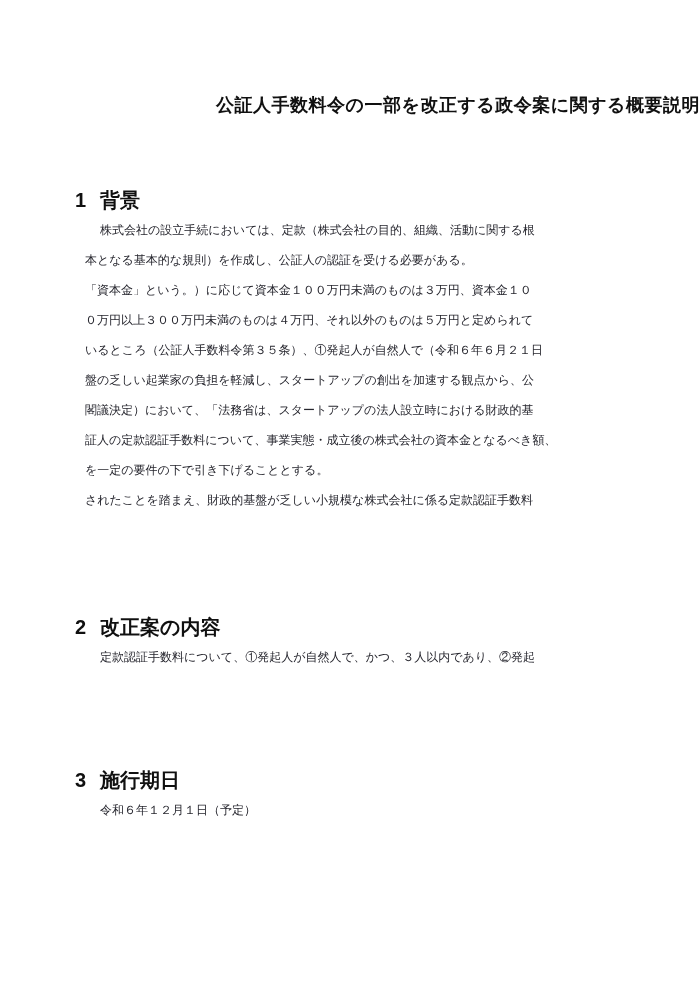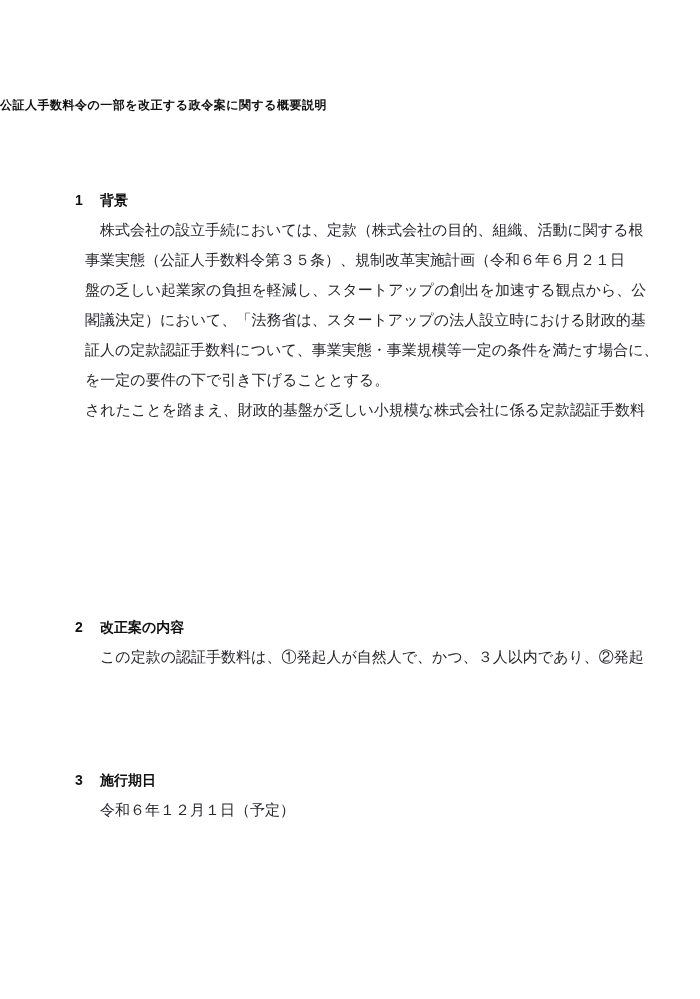--- a/index.html
+++ b/index.html
@@ -10,58 +10,58 @@
     height: 999px;
     background: #ffffff;
     overflow: hidden;
     margin: 0 auto;
   }
   .doc-title {
     position: absolute;
     top: 90px;
     left: 0;
     width: 700px;
-    text-align: left;
+    text-align: right;
     font-family: "Liberation Sans", sans-serif;
     font-weight: bold;
-    font-size: 12px;
+    font-size: 18px;
     line-height: 30px;
     color: #101010;
     letter-spacing: 0.5px;
   }
   .doc-section {
     position: absolute;
     left: 0;
     width: 700px;
   }
   #sec-0 { top: 185px; }
   #sec-1 { top: 612px; }
   #sec-2 { top: 765px; }
   .sec-heading {
     position: absolute;
     left: 75px;
     top: 0;
     height: 30px;
     line-height: 30px;
     font-family: "Liberation Sans", sans-serif;
     font-weight: bold;
-    font-size: 14px;
+    font-size: 20px;
     color: #101010;
   }
   .sec-num {
     display: inline-block;
     min-width: 25px;
   }
   .sec-body {
     position: absolute;
     left: 85px;
     top: 30px;
     width: 555px;
     font-family: "Liberation Serif", serif;
-    font-size: 15px;
+    font-size: 12px;
     color: #26262e;
   }
   .line {
     height: 30px;
     line-height: 30px;
     white-space: nowrap;
   }
   .line.indent {
     padding-left: 15px;
   }
@@ -69,32 +69,35 @@
 </head>
 <body>
 
 <div class="page">
   <h1 class="doc-title">公証人手数料令の一部を改正する政令案に関する概要説明</h1>
   <div id="sections">
       <section class="doc-section" id="sec-0">
         <div class="sec-heading"><span class="sec-num">1</span><span class="sec-label">背景</span></div>
         <div class="sec-body">
           <div class="line indent">株式会社の設立手続においては、定款（株式会社の目的、組織、活動に関する根</div>
-          <div class="line">事業実態（公証人手数料令第３５条）、規制改革実施計画（令和６年６月２１日</div>
+          <div class="line">本となる基本的な規則）を作成し、公証人の認証を受ける必要がある。</div>
+          <div class="line">「資本金」という。）に応じて資本金１００万円未満のものは３万円、資本金１０</div>
+          <div class="line">０万円以上３００万円未満のものは４万円、それ以外のものは５万円と定められて</div>
+          <div class="line">いるところ（公証人手数料令第３５条）、①発起人が自然人で（令和６年６月２１日</div>
           <div class="line">盤の乏しい起業家の負担を軽減し、スタートアップの創出を加速する観点から、公</div>
           <div class="line">閣議決定）において、「法務省は、スタートアップの法人設立時における財政的基</div>
-          <div class="line">証人の定款認証手数料について、事業実態・事業規模等一定の条件を満たす場合に、</div>
+          <div class="line">証人の定款認証手数料について、事業実態・成立後の株式会社の資本金となるべき額、</div>
           <div class="line">を一定の要件の下で引き下げることとする。</div>
           <div class="line">されたことを踏まえ、財政的基盤が乏しい小規模な株式会社に係る定款認証手数料</div>
         </div>
       </section>
       <section class="doc-section" id="sec-1">
         <div class="sec-heading"><span class="sec-num">2</span><span class="sec-label">改正案の内容</span></div>
         <div class="sec-body">
-          <div class="line indent">この定款の認証手数料は、①発起人が自然人で、かつ、３人以内であり、②発起</div>
+          <div class="line indent">定款認証手数料について、①発起人が自然人で、かつ、３人以内であり、②発起</div>
         </div>
       </section>
       <section class="doc-section" id="sec-2">
         <div class="sec-heading"><span class="sec-num">3</span><span class="sec-label">施行期日</span></div>
         <div class="sec-body">
           <div class="line indent">令和６年１２月１日（予定）</div>
         </div>
       </section>
     </div>
 </div>

